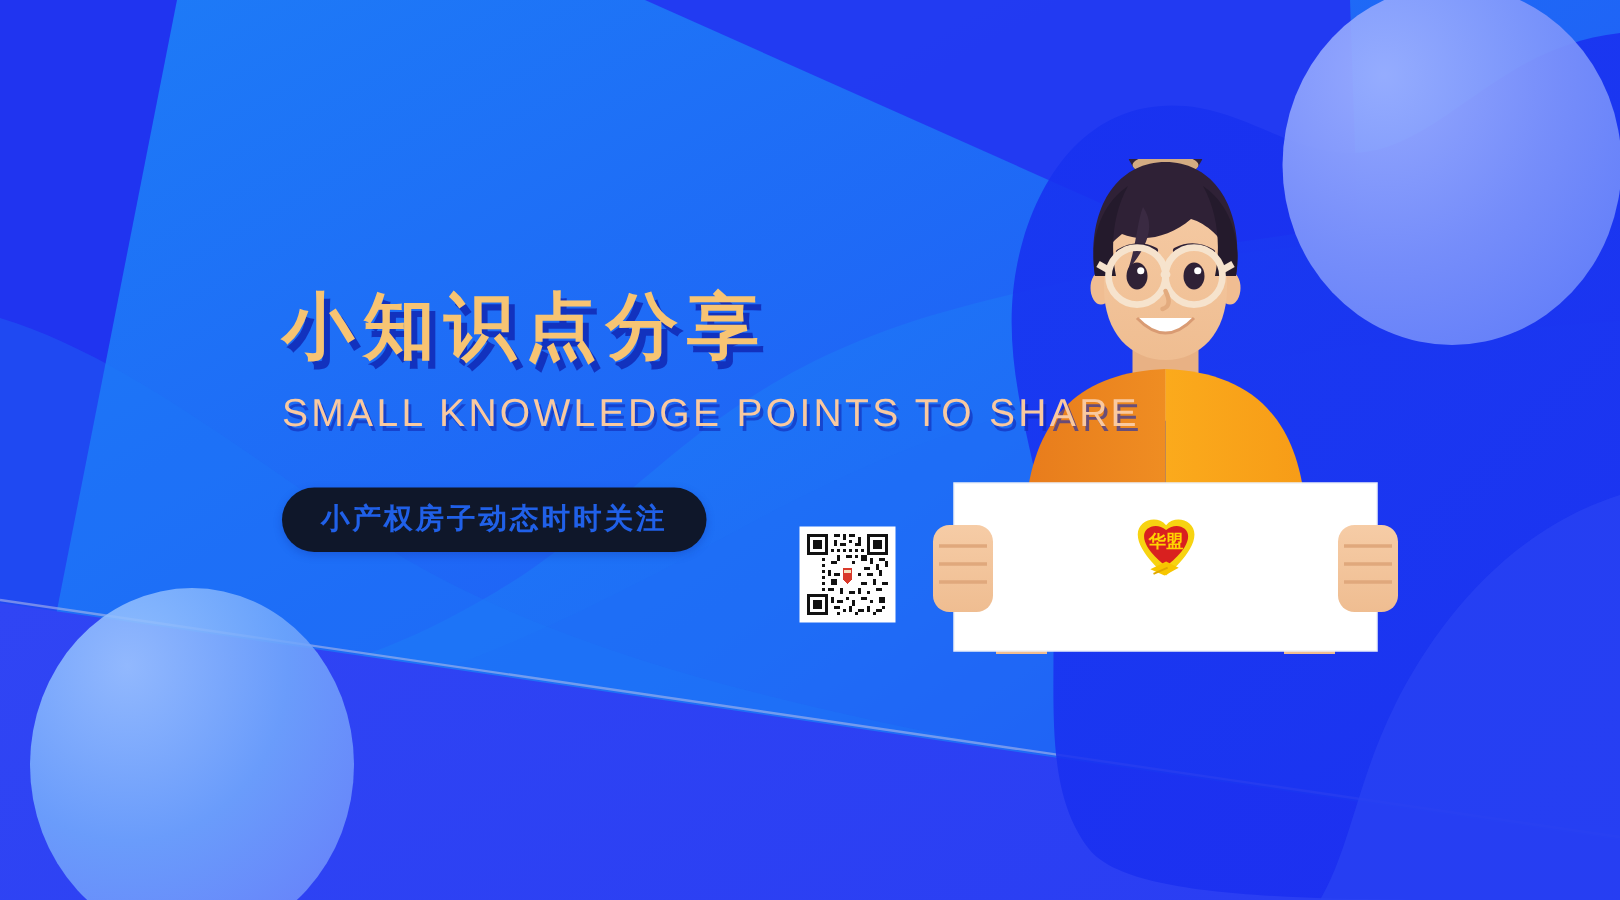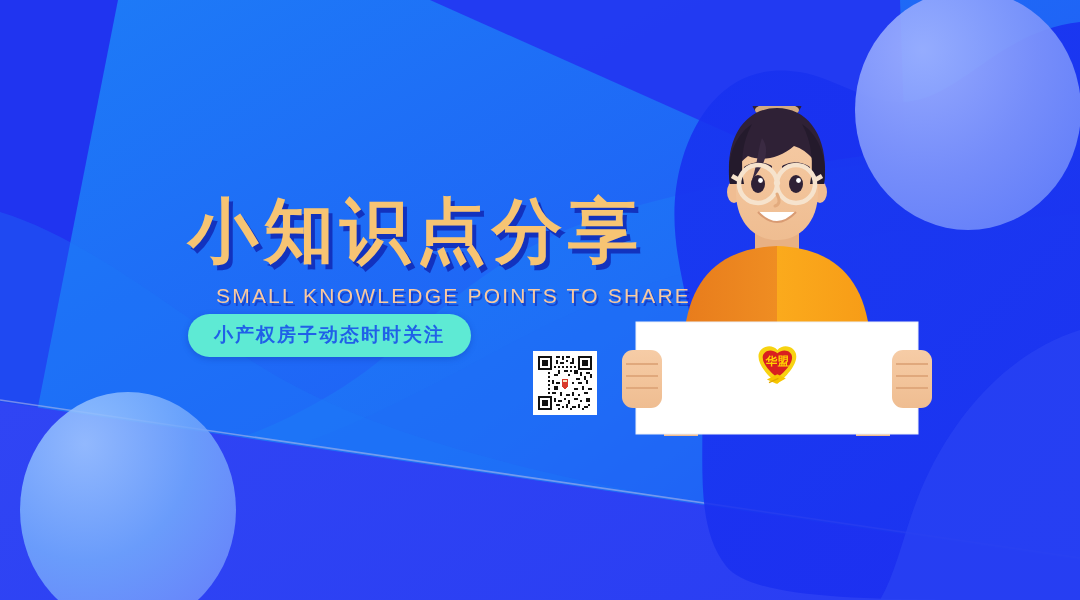--- a/index.html
+++ b/index.html
@@ -20,43 +20,42 @@
   .bg-svg { position:absolute; inset:0; width:1080px; height:600px; }
 
   
   .text-block {
     position:absolute;
     left:188px; top:192px;
     width:470px;
     z-index:40;
   }
   .main-title {
-    font-size:70px;
+    font-size:48px;
     font-weight:bold;
     color:#f7c473;
     letter-spacing:6px;
     line-height:1.12;
     white-space:nowrap;
     text-shadow:4px 5px 0 rgba(16,40,180,.85);
     font-family:"DejaVu Sans","Liberation Sans", sans-serif;
   }
   .sub-title {
     margin-top:14px;
-    font-size:21px;
+    font-size:26px;
     color:#f9c9a0;
     letter-spacing:2.2px;
     white-space:nowrap;
     text-shadow:2px 3px 0 rgba(16,40,180,.6);
     font-family:"Liberation Sans", sans-serif;
-    margin-left:28px;
   }
   .pill {
-    margin-top:6px;
+    margin-top:34px;
     display:inline-block;
-    background:#5eead4;
+    background:#0f172a;
     color:#2060e8;
     font-size:19px;
     font-weight:bold;
     letter-spacing:2px;
     padding:8px 26px 9px;
     border-radius:999px;
     white-space:nowrap;
     box-shadow:0 2px 6px rgba(10,30,140,.25);
   }
 

